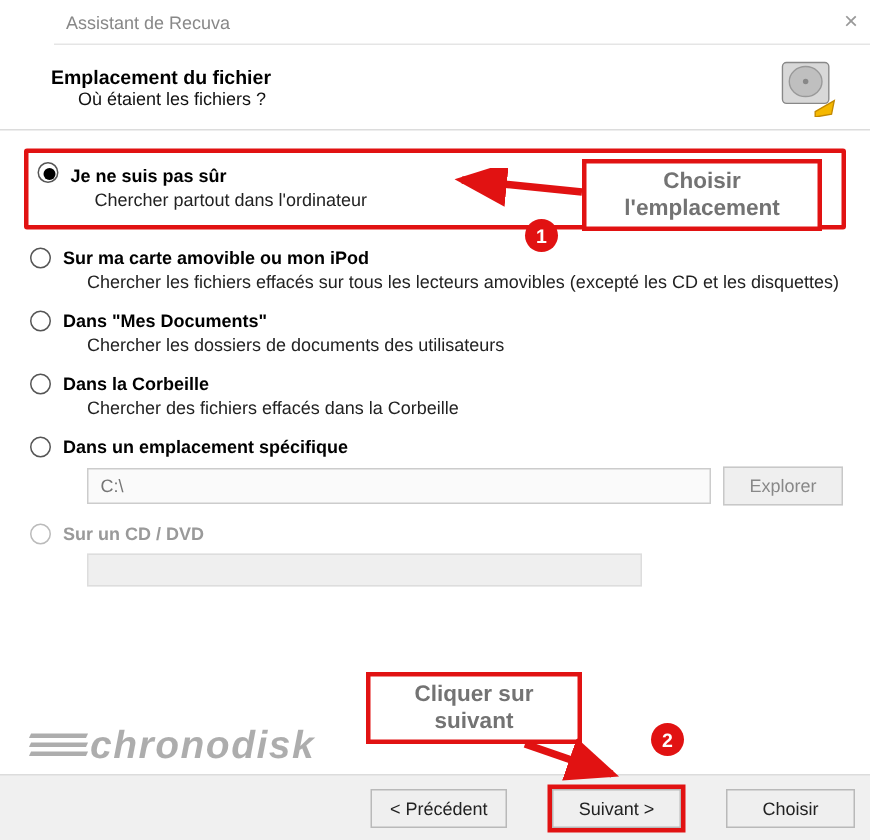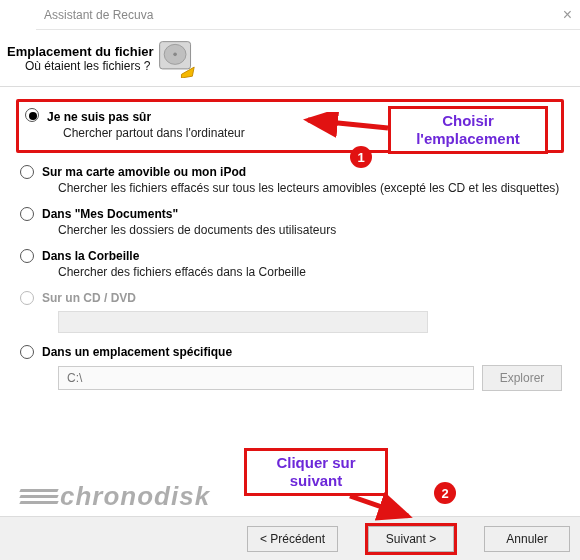--- a/index.html
+++ b/index.html
@@ -27,21 +27,22 @@
   .titlebar .close {
     width: 40px;
     text-align: right;
     color: #999;
     font-size: 16px;
     line-height: 1;
   }
   .header {
     display: flex;
     align-items: center;
-    padding: 8px 14px 4px 7px;
+    justify-content: space-between;
+    padding: 8px 14px 4px 34px;
     position: relative;
   }
   .header .txt .title { font-weight: 700; font-size: 13px; color: #000; }
   .header .txt .sub { font-size: 12px; color: #111; padding-left: 18px; }
   .hdd-icon { width: 44px; height: 40px; margin-right: 6px; }
   .hdr-rule { height: 1px; background: #dcdcdc; margin: 4px 0 0 0; }
 
   .content {
     padding: 10px 14px 0 14px;
   }
@@ -136,21 +137,21 @@
   .footer button.primary {
     outline: 3px solid #e11212;
     outline-offset: 0;
   }
 
   
   .anno-box {
     position: absolute;
     background: #fff;
     border: 3px solid #e11212;
-    color: #6d28d9;
+    color: #737373;
     font-weight: 700;
     font-size: 15px;
     text-align: center;
     display: flex;
     align-items: center;
     justify-content: center;
     line-height: 1.2;
     padding: 4px 6px;
   }
   .anno-badge {
@@ -238,44 +239,44 @@
     <div class="desc">Chercher les dossiers de documents des utilisateurs</div>
   </div>
 
   <div class="opt">
     <div class="radio"></div>
     <div class="lbl">Dans la Corbeille</div>
     <div class="desc">Chercher des fichiers effacés dans la Corbeille</div>
   </div>
 
   <div class="opt">
-    <div class="radio disabled"></div>
-    <div class="lbl disabled">Sur un CD / DVD</div>
-    <div class="dvd-bar"></div>
-  </div>
-
-  <div class="opt">
     <div class="radio"></div>
     <div class="lbl">Dans un emplacement spécifique</div>
     <div class="pathrow">
       <input type="text" disabled="" placeholder="C:\" style="">
       <button disabled="">Explorer</button>
     </div>
   </div>
 
+  <div class="opt">
+    <div class="radio disabled"></div>
+    <div class="lbl disabled">Sur un CD / DVD</div>
+    <div class="dvd-bar"></div>
+  </div>
+
 </div>
 
 <div class="watermark">
   <span class="bars"><span></span><span></span><span></span></span><span>chronodisk</span>
 </div>
 
 <div class="footer">
   <button>&lt; Précédent</button>
   <button class="primary">Suivant &gt;</button>
-  <button>Annuler</button>
+  <button>Choisir</button>
 </div>
 
 <div class="anno-box" style="top:106px; left:388px; width:160px; height:48px;">
   <span>Choisir l'emplacement</span>
 </div>
 <div class="anno-badge" style="top:146px; left:350px;">
   <span>1</span>
 </div>
 <svg class="arrow" style="top:112px; left:302px; width:90px; height:36px;" viewBox="0 0 90 36">
   <defs>

